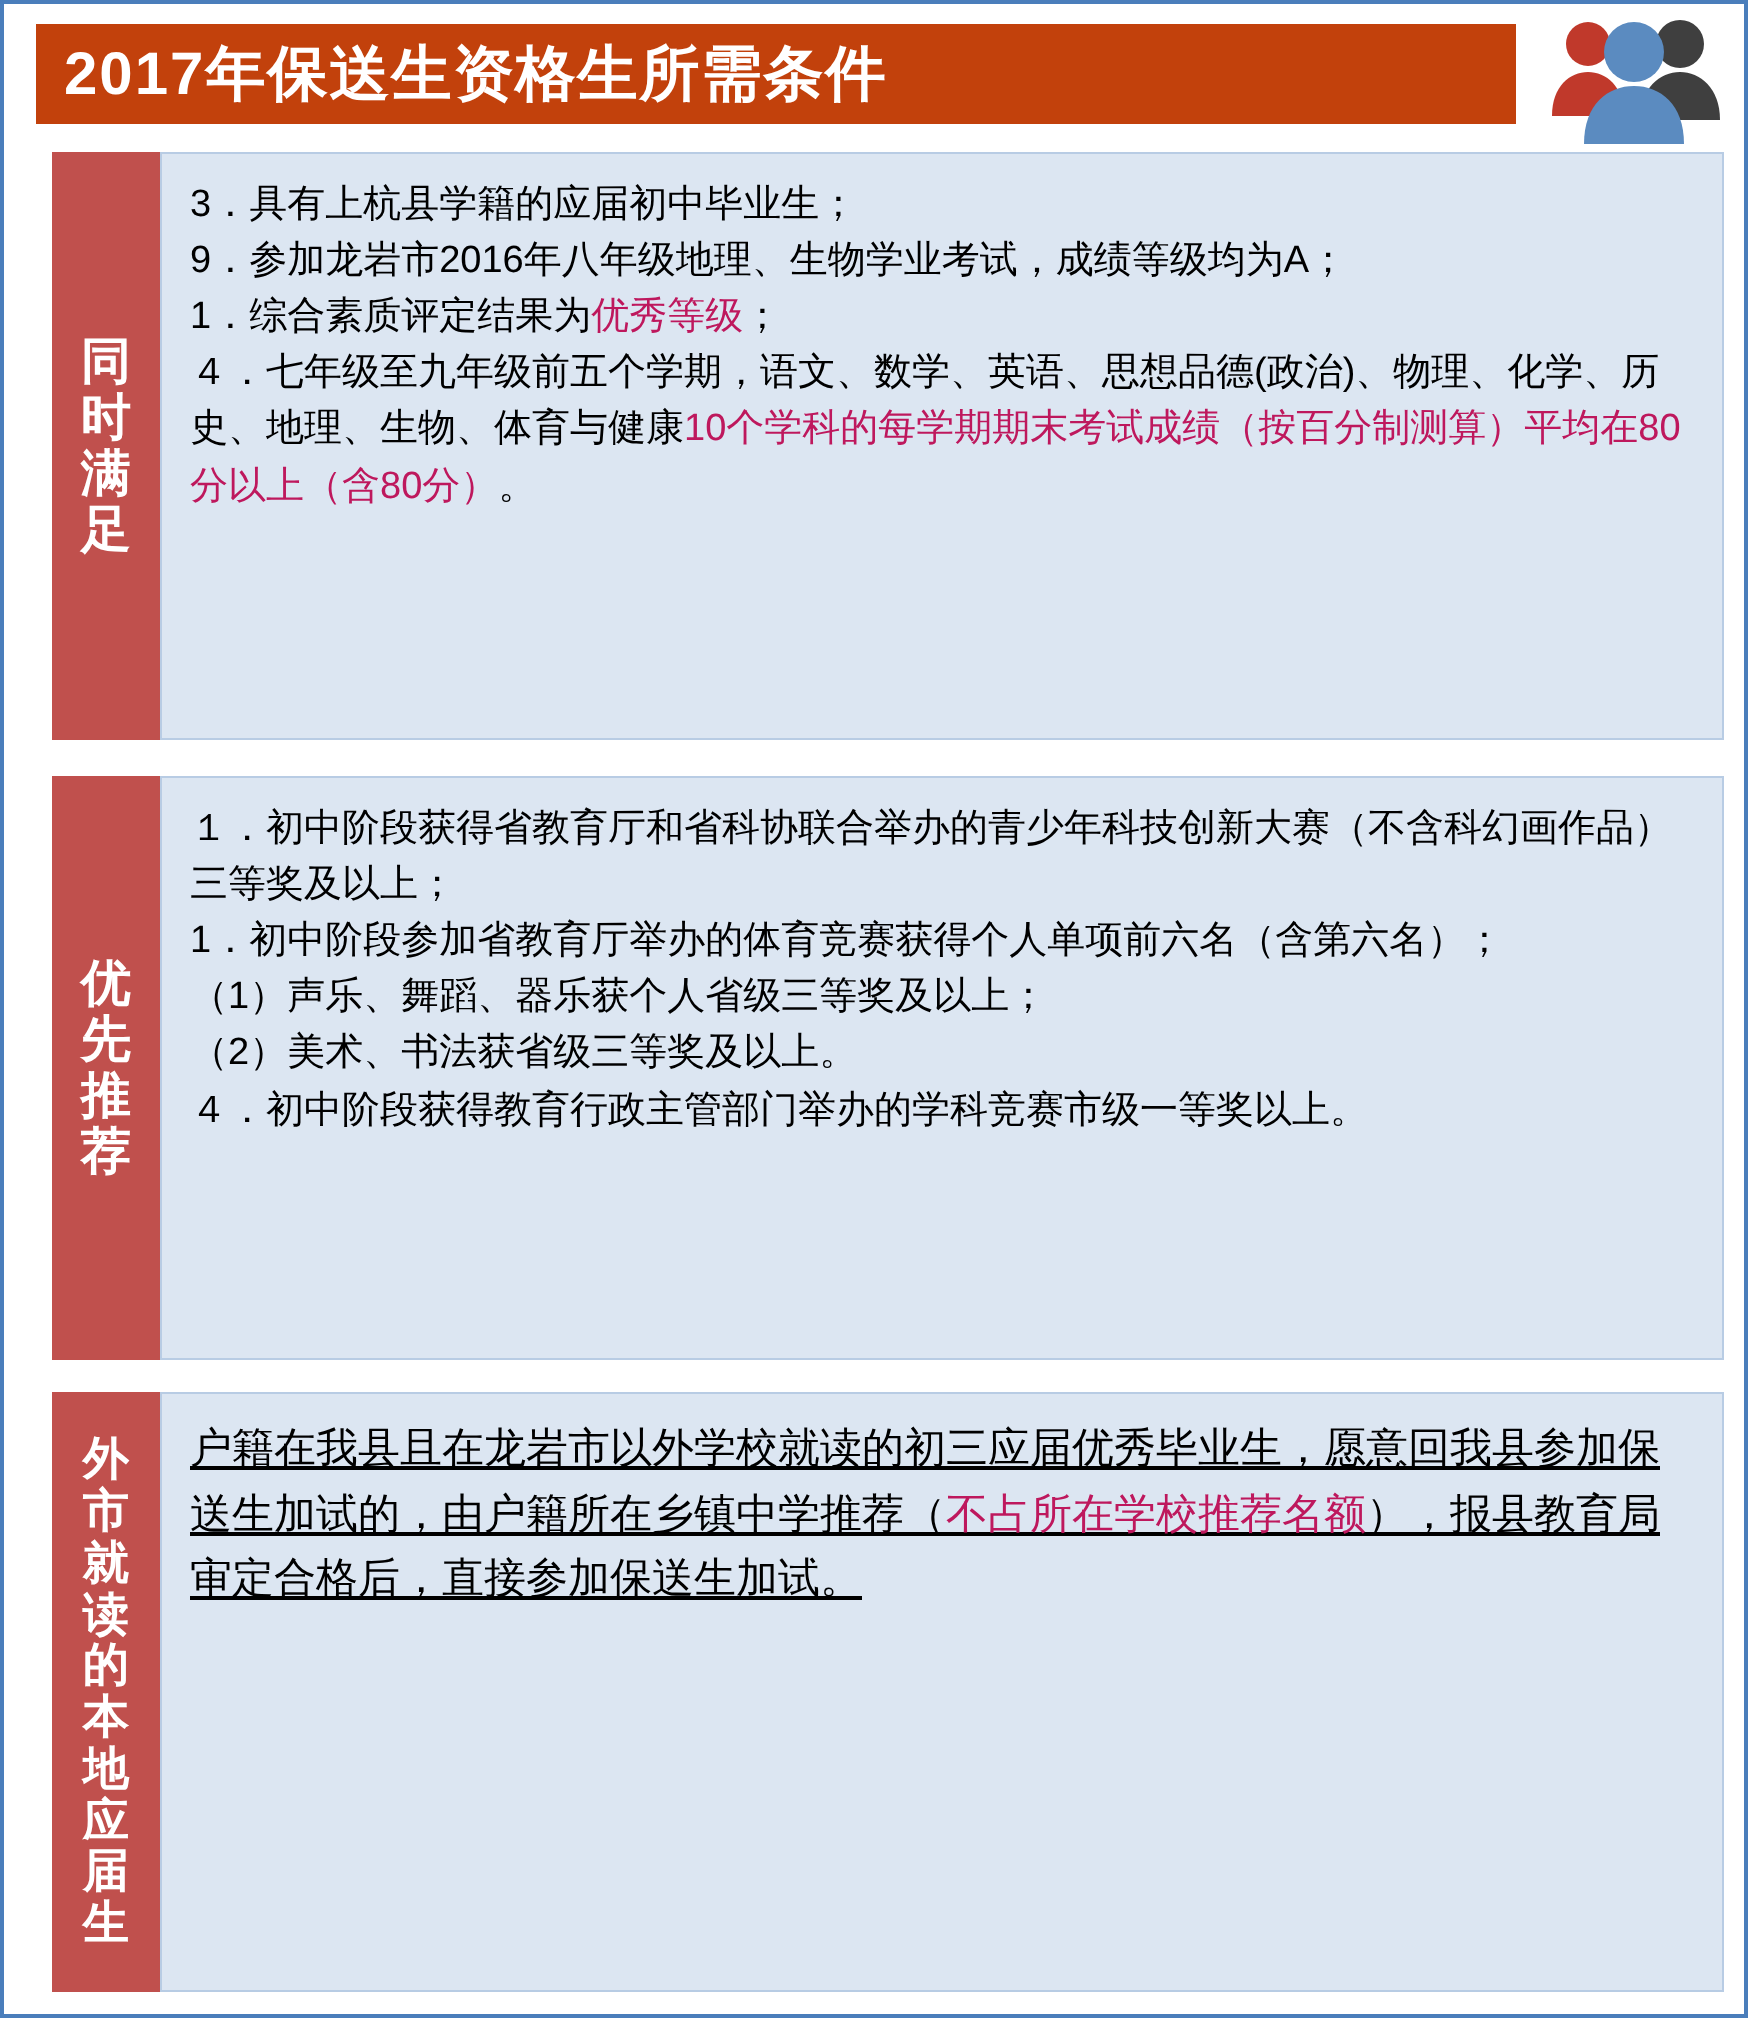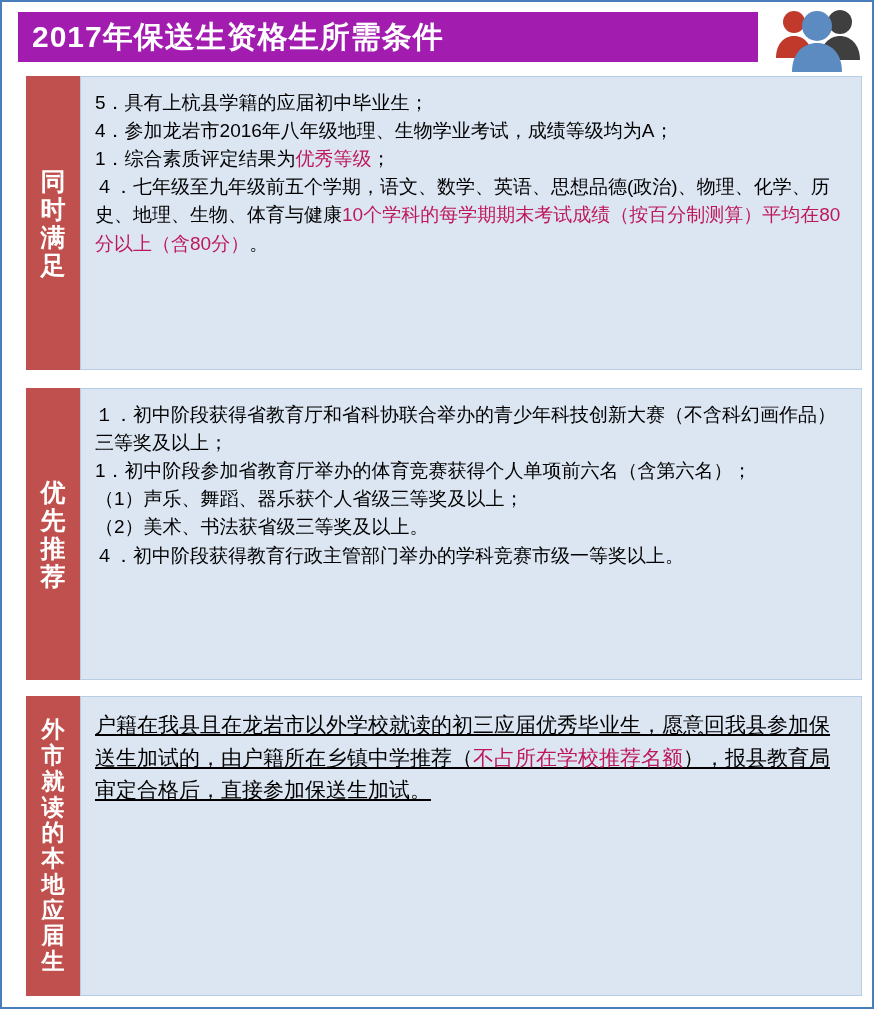--- a/index.html
+++ b/index.html
@@ -21,21 +21,21 @@
     box-sizing: border-box;
     border: 2px solid #4a7ebb;
   }
   
   .header {
     position: absolute;
     left: 16px;
     top: 10px;
     width: 740px;
     height: 50px;
-    background: #a21caf;
+    background: #c2410c;
     display: flex;
     align-items: center;
   }
   .header-title {
     color: #ffffff;
     font-size: 30px;
     font-weight: bold;
     letter-spacing: 1px;
     margin-left: 14px;
     white-space: nowrap;
@@ -126,24 +126,24 @@
 
   <div class="section" id="sec-1">
     <div class="tab">
       <span>同</span>
       <span>时</span>
       <span>满</span>
       <span>足</span>
     </div>
     <div class="body-box">
       <p class="para">
-        <span>5．具有上杭县学籍的应届初中毕业生；</span>
+        <span>3．具有上杭县学籍的应届初中毕业生；</span>
       </p>
       <p class="para">
-        <span>4．参加龙岩市2016年八年级地理、生物学业考试，成绩等级均为A；</span>
+        <span>9．参加龙岩市2016年八年级地理、生物学业考试，成绩等级均为A；</span>
       </p>
       <p class="para">
         <span>1．综合素质评定结果为</span><span class="hl">优秀等级</span><span>；</span>
       </p>
       <p class="para">
         <span>４．七年级至九年级前五个学期，语文、数学、英语、思想品德(政治)、物理、化学、历史、地理、生物、体育与健康</span><span class="hl">10个学科的每学期期末考试成绩（按百分制测算）平均在80分以上（含80分）</span><span>。</span>
       </p>
     </div>
   </div>
 

